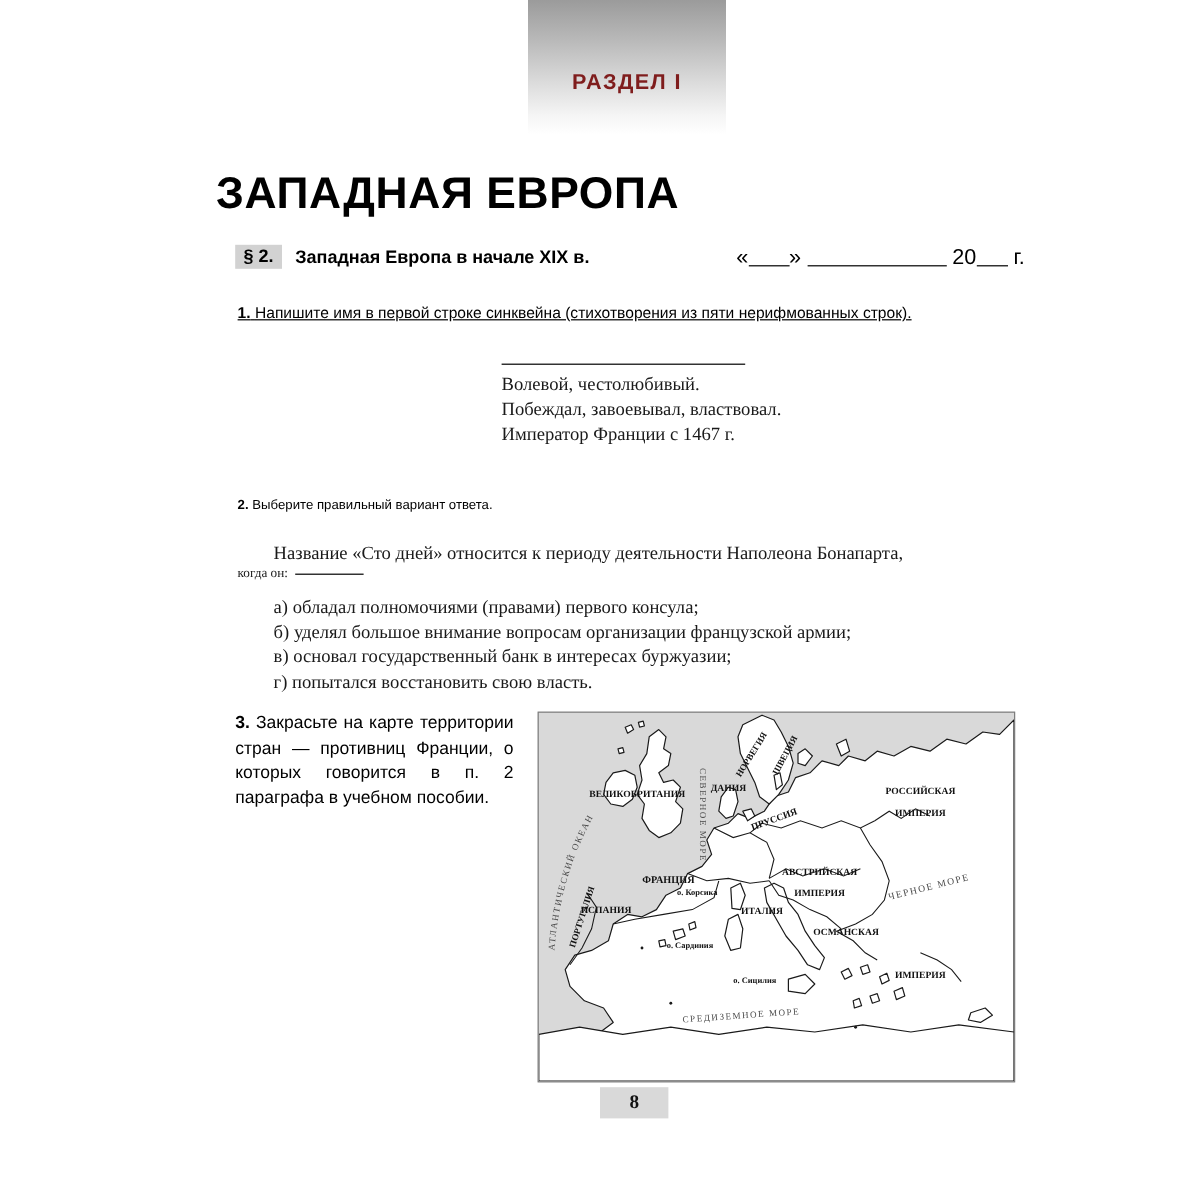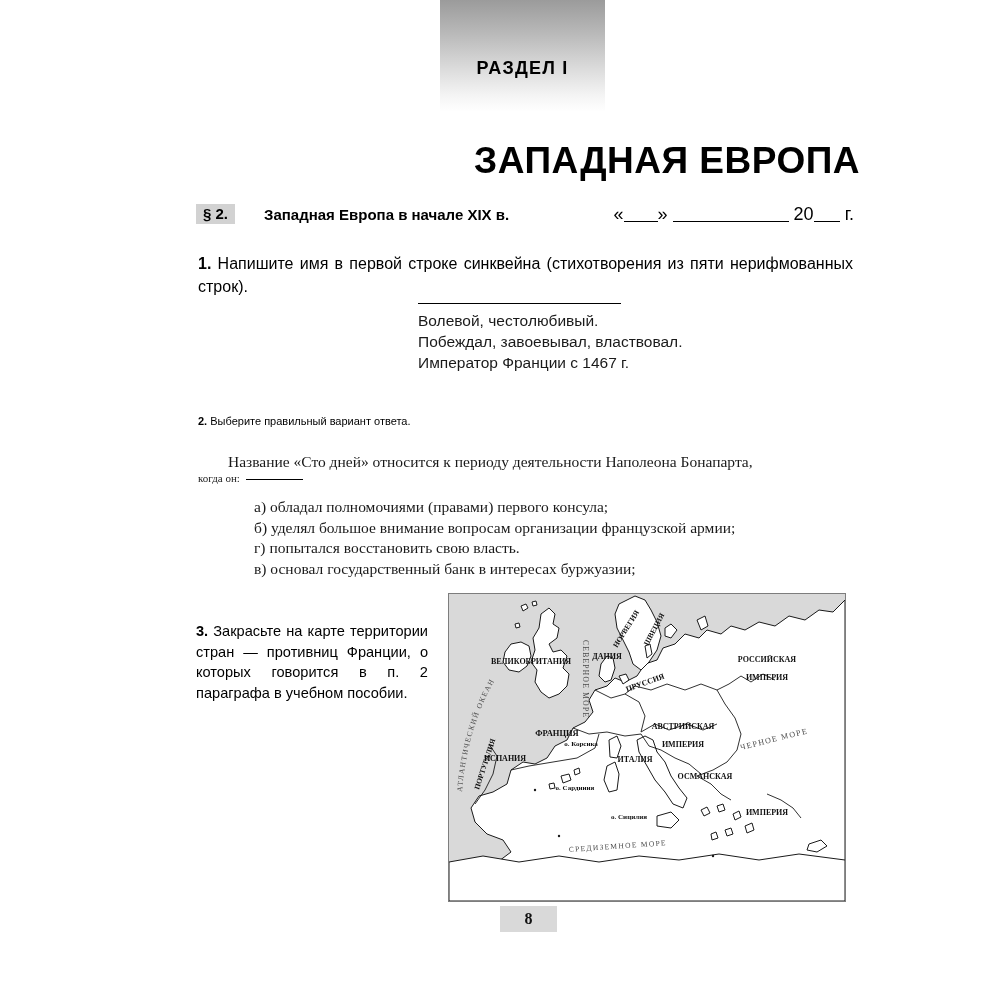--- a/index.html
+++ b/index.html
@@ -27,30 +27,30 @@
   }
   #section-banner-label {
     position: absolute;
     left: 440px;
     top: 58px;
     width: 165px;
     text-align: center;
     font-size: 18px;
     font-weight: bold;
     letter-spacing: 1.2px;
-    color: #000000;
+    color: #7f1d1d;
   }
 
   
   #chapter-title {
     position: absolute;
     left: 180px;
     top: 140px;
     width: 680px;
-    text-align: right;
+    text-align: left;
     font-size: 37px;
     font-weight: bold;
     letter-spacing: 0.5px;
     color: #000;
   }
 
   
   #para-header {
     position: absolute;
     left: 196px;
@@ -63,21 +63,21 @@
   #para-number {
     background: #d2d2d2;
     font-size: 15px;
     font-weight: bold;
     padding: 2px 7px 3px 7px;
     line-height: 1;
   }
   #para-title {
     font-size: 15px;
     font-weight: bold;
-    margin-left: 29px;
+    margin-left: 11px;
     white-space: nowrap;
   }
   #date-line {
     margin-left: auto;
     font-size: 18px;
     white-space: nowrap;
     letter-spacing: 0px;
     padding-right: 2px;
   }
   .ul-short { display: inline-block; width: 34px; border-bottom: 1.2px solid #000; vertical-align: -2px; }
@@ -85,31 +85,32 @@
   .ul-tiny  { display: inline-block; width: 26px; border-bottom: 1.2px solid #000; vertical-align: -2px; }
 
   
   .task-num { font-weight: bold; }
 
   #task1 {
     position: absolute;
     left: 198px;
     top: 252px;
     width: 655px;
-    font-size: 16px;
+    font-size: 13px;
     line-height: 1.45;
     text-align: justify;
+    text-decoration: underline;
   }
 
   #cinquain {
     position: absolute;
     left: 418px;
     top: 303px;
     width: 400px;
-    font-family: Liberation Sans, sans-serif;
+    font-family: Liberation Serif, serif;
     font-size: 15.5px;
     line-height: 1.36;
     color: #1a1a1a;
   }
   #cinquain-blank {
     width: 203px;
     border-bottom: 1.4px solid #000;
     height: 0;
     margin-bottom: 6px;
   }
@@ -142,32 +143,30 @@
 
   #options {
     position: absolute;
     left: 228px;
     top: 497px;
     width: 630px;
     font-family: "Liberation Serif", serif;
     font-size: 15.5px;
     line-height: 1.33;
     color: #1a1a1a;
-    margin-left: 26px;
   }
 
   #task3 {
     position: absolute;
     left: 196px;
     top: 593px;
     width: 232px;
     font-size: 14.6px;
     line-height: 1.42;
     text-align: justify;
-    margin-top: 28px;
   }
 
   
   #map-frame {
     position: absolute;
     left: 448px;
     top: 593px;
     width: 396px;
     height: 307px;
     border: 1.4px solid #7d7d7d;
@@ -239,22 +238,22 @@
   <span class="task-num">2.</span>
   <span>Выберите правильный вариант ответа.</span>
 </div>
 <div id="task2-stem">Название «Сто дней» относится к периоду деятельности Наполеона Бонапарта,</div>
 <div id="task2-when">
   <span>когда он:</span><span class="ul-when"></span>
 </div>
 <div id="options">
   <div>а) обладал полномочиями (правами) первого консула;</div>
   <div>б) уделял большое внимание вопросам организации французской армии;</div>
+  <div>в) основал государственный банк в интересах буржуазии;</div>
   <div>г) попытался восстановить свою власть.</div>
-  <div>в) основал государственный банк в интересах буржуазии;</div>
 </div>
 
 <div id="task3">
   <span class="task-num">3.</span>
   <span>Закрасьте на карте территории стран — противниц Франции, о которых говорится в п. 2 параграфа в учебном пособии.</span>
 </div>
 
 <div id="map-frame">
   <svg width="396" height="307" viewBox="0 0 396 307" xmlns="http://www.w3.org/2000/svg">
     <defs>

